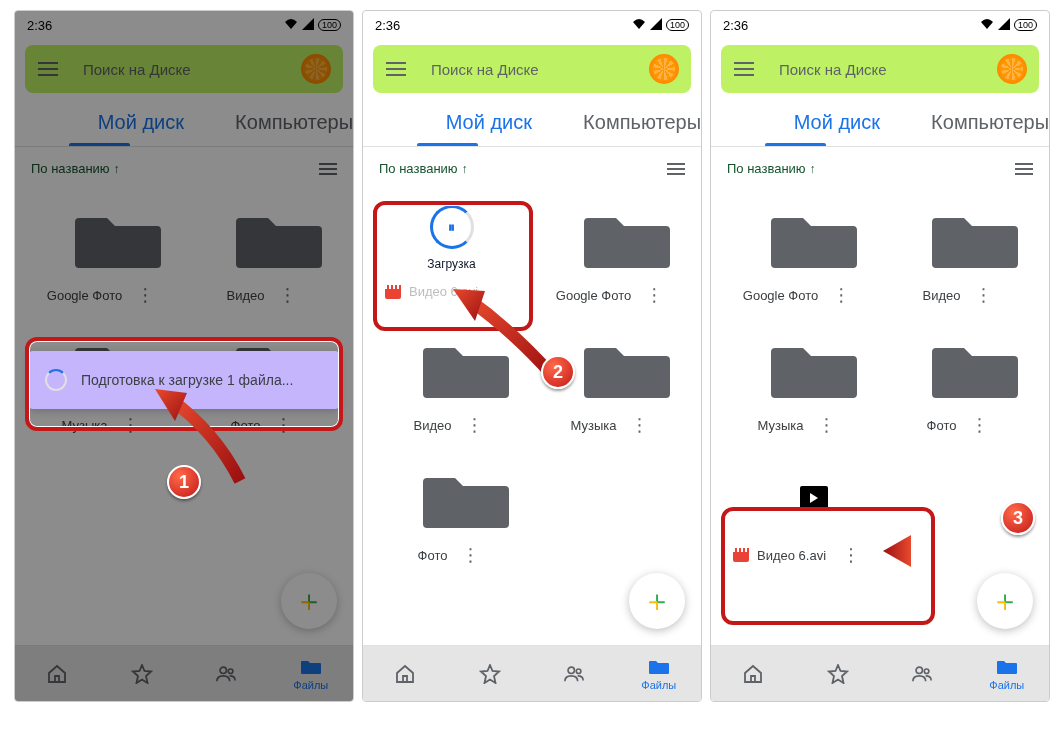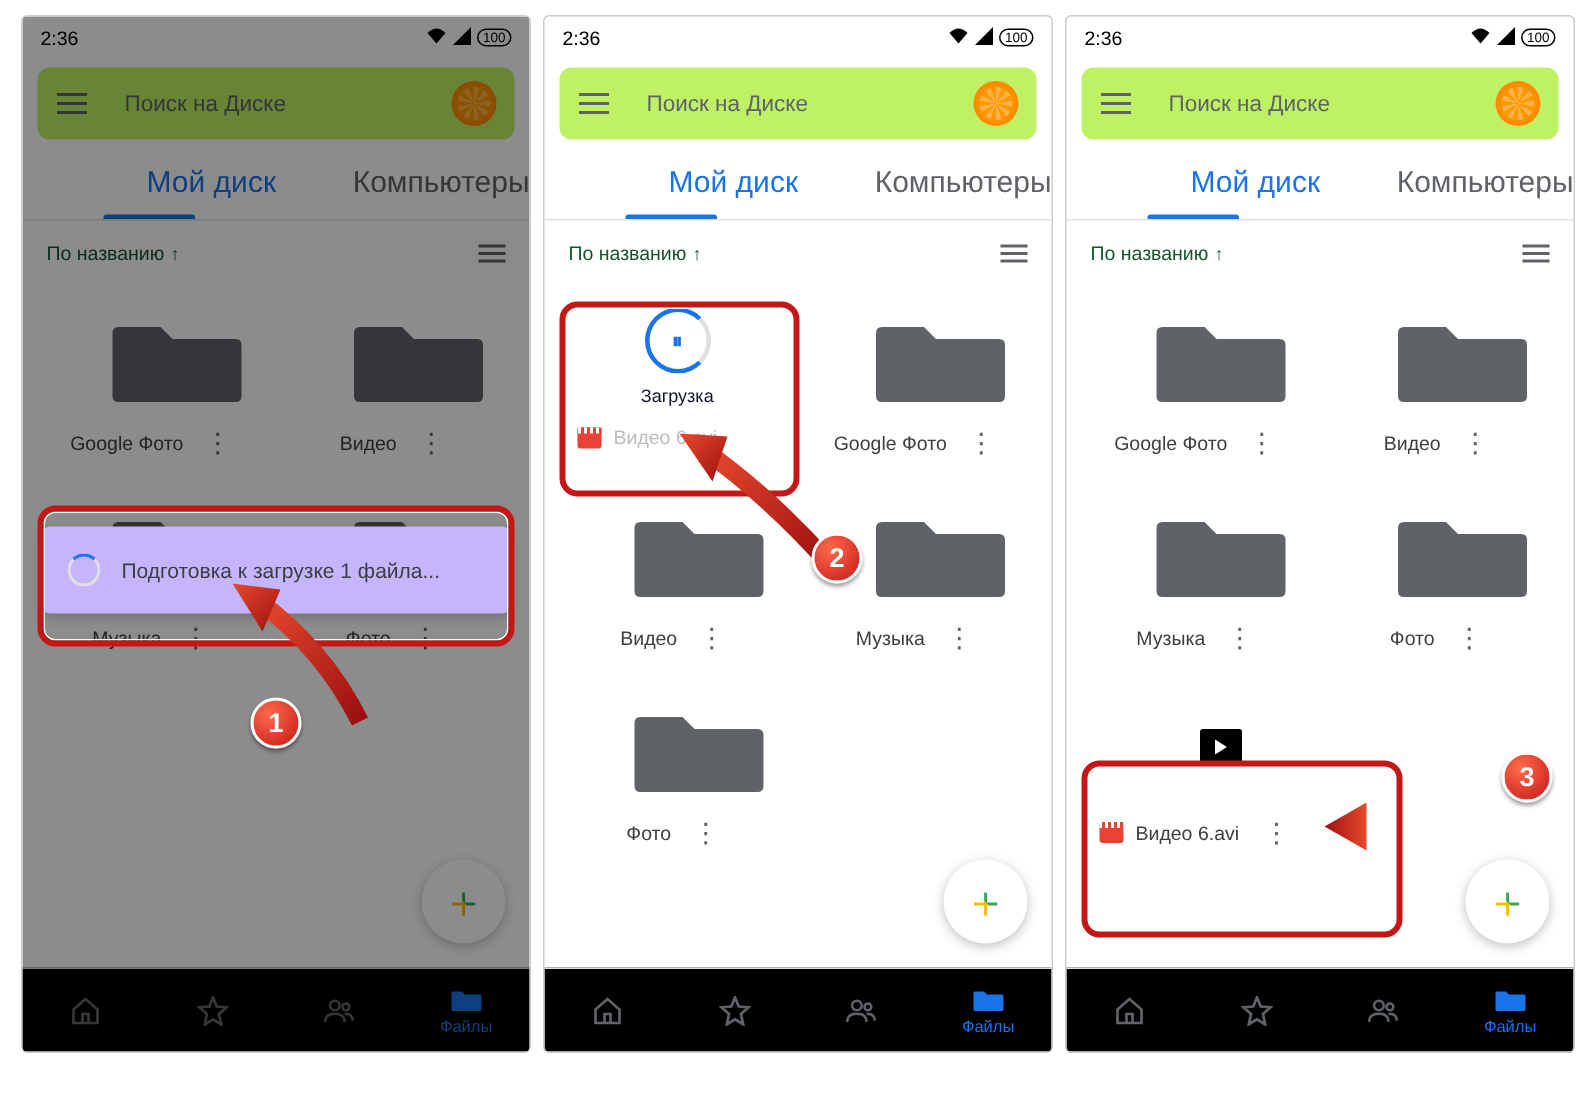--- a/index.html
+++ b/index.html
@@ -27,21 +27,21 @@
   .folder-svg { width: 90px; height: 68px; }
   .cell-footer { display:flex; align-items:center; gap:8px; width:100%; padding: 6px 8px; font-size: 13px; color: #3c4043; justify-content:center;}
   .cell-footer .lbl { flex:0 1 auto; }
   .more-dots { color:#5f6368; font-size:18px; padding:0 6px;}
   .film-icon{ width:16px; height:14px; background:#ea4335; position:relative; border-radius:2px;}
   .film-icon::before{content:""; position:absolute; top:0;left:0;right:0;height:4px; background:repeating-linear-gradient(90deg,#fff 0 2px,#ea4335 2px 4px);}
   .play-thumb{width:28px;height:24px;background:#000;border-radius:2px;display:flex;align-items:center;justify-content:center;}
   .play-thumb::after{content:"";border-left:8px solid #fff;border-top:5px solid transparent;border-bottom:5px solid transparent;}
   .fab { position: absolute; right: 16px; bottom: 72px; width: 56px; height: 56px; border-radius: 50%; background: #fff; box-shadow: 0 2px 8px rgba(0,0,0,0.25); display:flex; align-items:center; justify-content:center; font-size:28px; }
   .plus { font-weight: 300; background: linear-gradient(45deg,#ea4335 0 25%, #fbbc04 25% 50%, #34a853 50% 75%, #4285f4 75% 100%); -webkit-background-clip: text; color: transparent; font-size:30px;}
-  .bottom-nav { position: absolute; bottom: 0; left: 0; right: 0; height: 56px; border-top: 1px solid #e0e0e0; display: flex; background:#000000;}
+  .bottom-nav { position: absolute; bottom: 0; left: 0; right: 0; height: 56px; border-top: 1px solid #e0e0e0; display: flex; background:#e5e5e5;}
   .nav-item { flex: 1; display: flex; flex-direction: column; align-items: center; justify-content: center; gap: 2px; color: #5f6368; font-size: 11px;}
   .nav-item.active { color: #1a73e8; }
   .nav-icon{width:22px;height:20px;display:flex;align-items:center;justify-content:center;}
   .dim-overlay{position:absolute; inset:0; background:rgba(0,0,0,0.45); z-index:5;}
   
   .snackbar { position: absolute; left: 14px; right: 14px; top: 340px; background: #c4b5fd; border-radius: 4px; padding: 18px 16px; display: flex; align-items: center; gap: 14px; box-shadow: 0 2px 8px rgba(0,0,0,0.2); font-size: 14px; color: #3c4043; z-index:10;}
   .spinner { width: 22px; height: 22px; border: 2px solid #e0e0e0; border-top-color: #1a73e8; border-radius: 50%; }
   
   .upload-card{ display:flex; flex-direction:column; align-items:center; }
   .upload-circle{ width:44px;height:44px;border:3px solid #1a73e8; border-right-color:#e0e0e0; border-radius:50%; display:flex;align-items:center;justify-content:center; color:#1a73e8; font-size:14px; font-weight:bold;}

